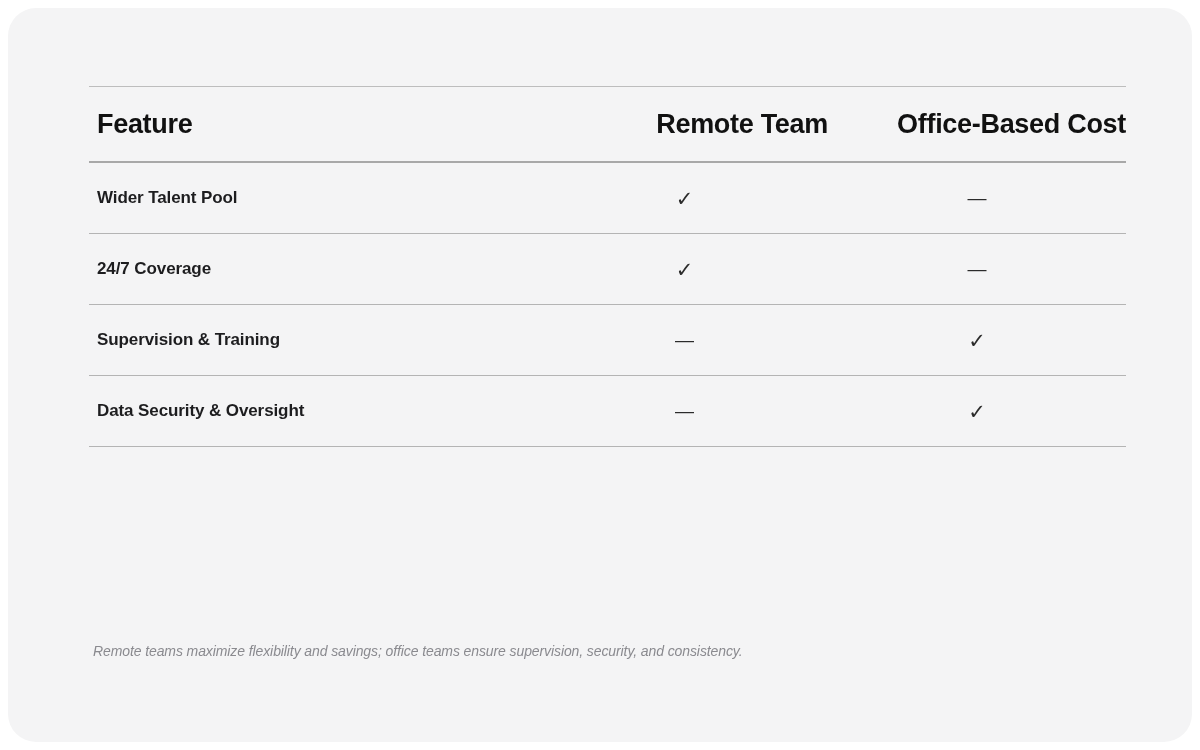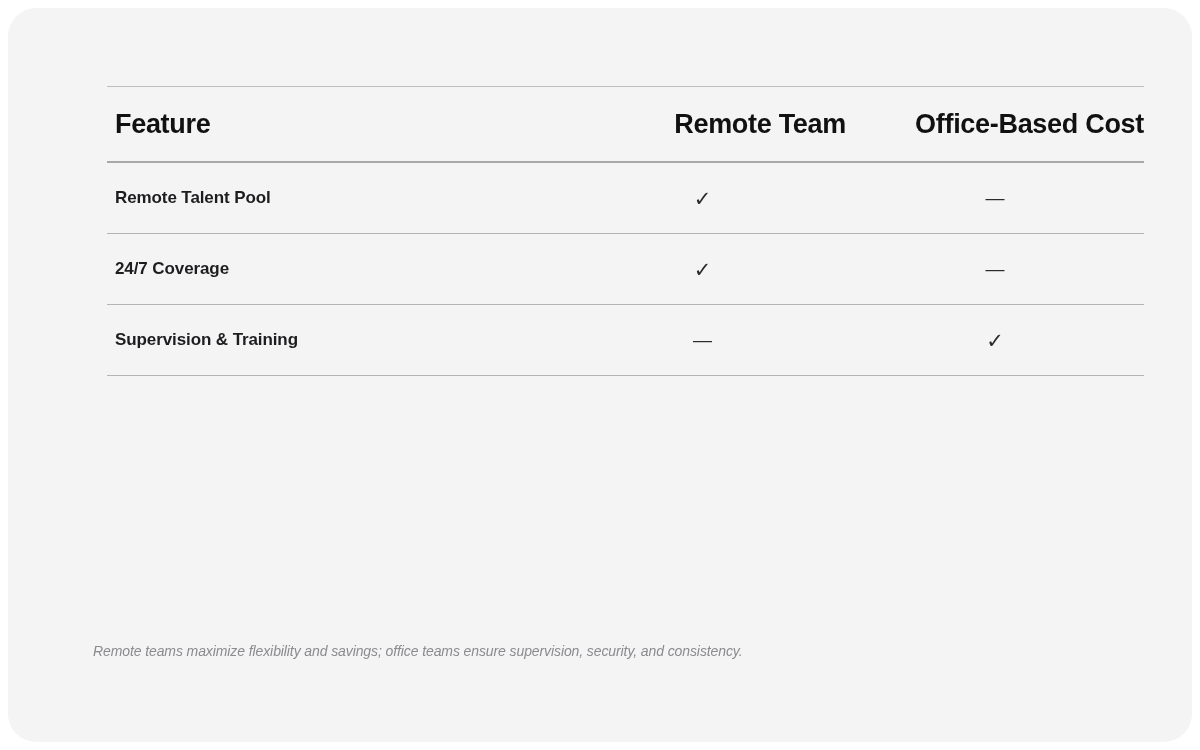--- a/index.html
+++ b/index.html
@@ -28,21 +28,21 @@
     top: 8px;
     width: 1184px;
     height: 734px;
     background: #f4f4f5;
     border-radius: 28px;
     box-sizing: border-box;
   }
 
   .table-wrap {
     position: absolute;
-    left: 99px;
+    left: 81px;
     top: 78px;
     width: 1037px;
   }
 
   table.compare {
     width: 1037px;
     border-collapse: collapse;
     table-layout: fixed;
   }
 
@@ -142,38 +142,43 @@
           <tr>
             <th class="h-feature">Feature</th>
             <th class="h-remote">Remote Team</th>
             <th class="h-office">Office-Based Cost</th>
           </tr>
         </thead>
         <tbody>
 
 
           <tr>
-            <td class="feature-cell">Remote Talent Pool</td>
+            <td class="feature-cell">Wider Talent Pool</td>
             <td class="mark-cell"><span class="mark check">✓</span></td>
             <td class="mark-cell"><span class="mark dash">—</span></td>
           </tr>
 
           <tr>
             <td class="feature-cell">24/7 Coverage</td>
             <td class="mark-cell"><span class="mark check">✓</span></td>
             <td class="mark-cell"><span class="mark dash">—</span></td>
           </tr>
 
 
           <tr>
             <td class="feature-cell">Supervision &amp; Training</td>
             <td class="mark-cell"><span class="mark dash">—</span></td>
             <td class="mark-cell"><span class="mark check">✓</span></td>
           </tr>
 
+          <tr>
+            <td class="feature-cell">Data Security &amp; Oversight</td>
+            <td class="mark-cell"><span class="mark dash">—</span></td>
+            <td class="mark-cell"><span class="mark check">✓</span></td>
+          </tr>
 
         </tbody>
       </table>
     </div>
 
     <div class="footnote">Remote teams maximize flexibility and savings; office teams ensure supervision, security, and consistency.</div>
 
   </div>
 </div>
 

